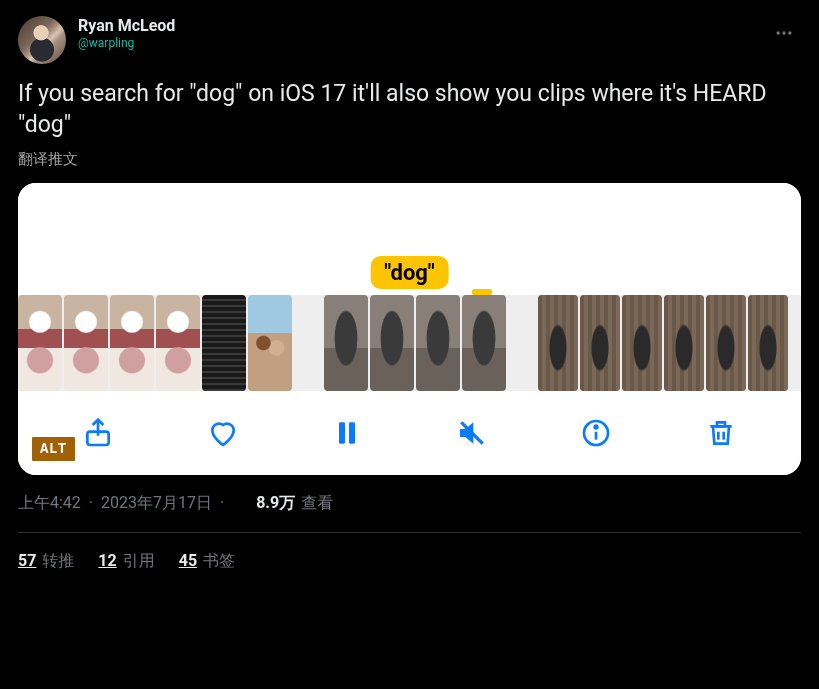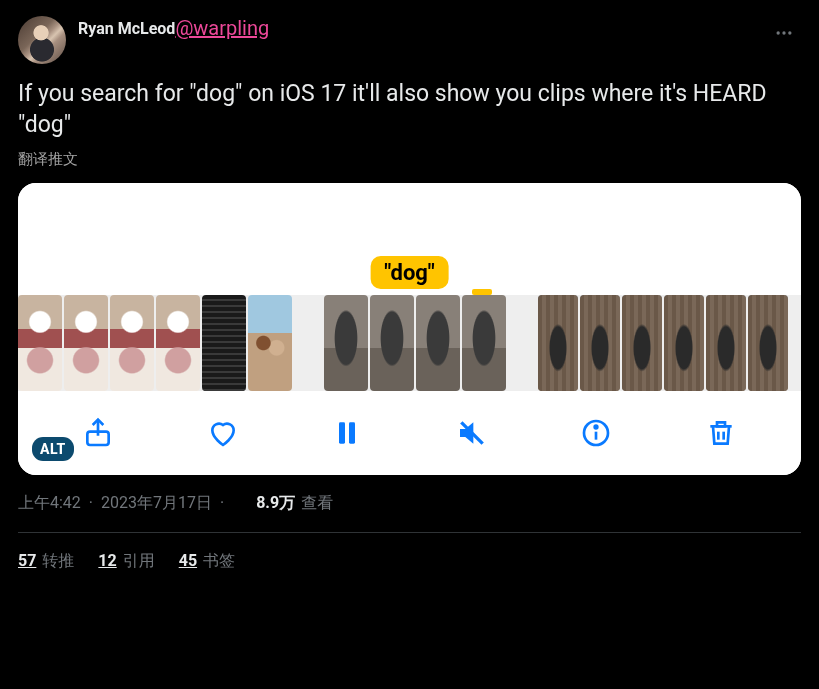--- a/index.html
+++ b/index.html
@@ -18,23 +18,23 @@
     background: linear-gradient(135deg,#4a3a32 0%, #7a6658 40%, #a89080 50%, #d8c4b0 58%, #a89080 66%, #5a4a42 100%);
     flex-shrink: 0;
     position: relative;
     overflow: hidden;
   }
   .avatar::after{
     content:""; position:absolute; inset:0;
     background: radial-gradient(circle at 48% 35%, #e8d0b8 0 18%, transparent 20%),
                 radial-gradient(circle at 50% 70%, #2a2a30 0 28%, transparent 30%);
   }
-  .names { display:flex; flex-direction:row; line-height:1.25;align-items:center; }
+  .names { display:flex; flex-direction:column; line-height:1.25; }
   .display-name { font-weight:700; font-size:16px; color:#e7e9ea; }
-  .handle { color:#ec4899; font-size:20px;text-decoration:underline; }
+  .handle { color:#14b8a6; font-size:12px; }
   .more-btn {
     margin-left:auto; color:#71767b; width:34px; height:34px;
     display:flex; align-items:center; justify-content:center;
     border-radius:50%; cursor:pointer;
   }
   .more-btn svg { width:20px; height:20px; }
   .body-text {
     margin-top:14px; font-size:23px; line-height:1.35;
     color:#e7e9ea; word-wrap:break-word;
   }
@@ -75,22 +75,22 @@
   }
   .g2 { position:relative; }
   .toolbar {
     height:84px; background:#fff; display:flex;
     align-items:center; justify-content:space-around; padding:0 18px;
   }
   .tb-btn { color:#0a7aff; display:flex; align-items:center; justify-content:center; width:44px; height:44px; cursor:pointer; }
   .tb-btn svg { width:32px; height:32px; }
   .alt-badge {
     position:absolute; left:14px; bottom:14px;
-    background:#0c4a6e; color:#fff; font-size:14px; font-weight:800;
-    padding:4px 8px; border-radius:11px; letter-spacing:.5px;
+    background:#a16207; color:#fff; font-size:14px; font-weight:800;
+    padding:4px 8px; border-radius:1px; letter-spacing:.5px;font-family:Liberation Mono, monospace;
   }
   .meta {
     margin-top:18px; color:#71767b; font-size:16px;
     display:flex; gap:4px; flex-wrap:wrap;
   }
   .meta .dot::before { content:"·"; margin:0 4px; }
   .meta .views-count { color:#e7e9ea; font-weight:700;margin-left:24px; }
   .divider { height:1px; background:#2f3336; margin:18px 0 0 0; }
   .stats {
     display:flex; gap:24px; padding:18px 0 0 0;

